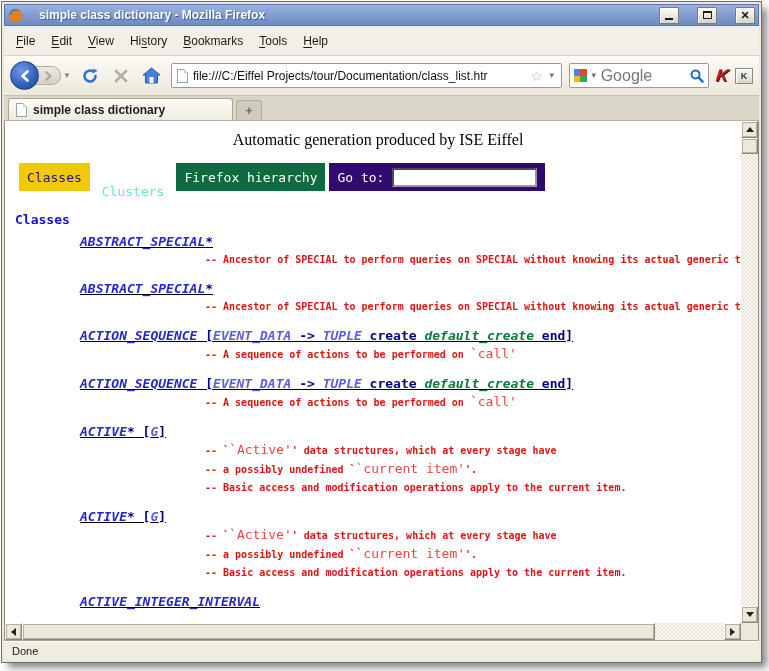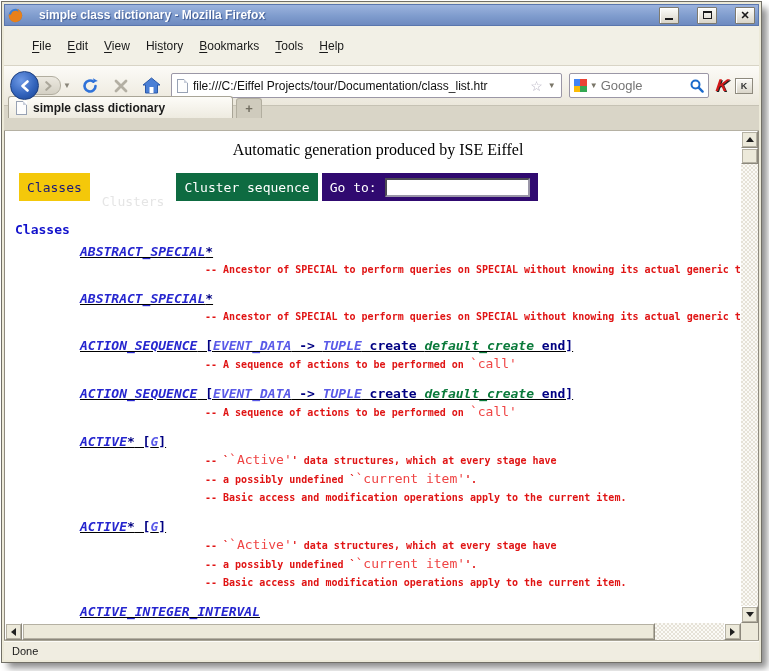--- a/index.html
+++ b/index.html
@@ -25,21 +25,21 @@
     background:linear-gradient(180deg,#fdfdfa,#d8d4c8);
     border:1px solid #7e7a6e; border-radius:1px;
     box-shadow:inset 1px 1px 0 #fff;
     display:flex; align-items:center; justify-content:center;
     font-size:11px; font-weight:bold; color:#1a1a1a; line-height:1;
   }
   .glyph-min{ width:8px; height:2px; background:#1a1a1a; margin-top:8px;}
   .glyph-max{ width:9px; height:8px; border:1px solid #1a1a1a; border-top-width:2px;}
 
   
-  .menubar{ height:40px; background:#f2f0e6; border-bottom:1px solid #d8d4c6; display:flex; align-items:center; padding-left:20px;}
+  .menubar{ height:30px; background:#f2f0e6; border-bottom:1px solid #d8d4c6; display:flex; align-items:center; padding-left:4px;}
   .menu-item{ font-size:12px; color:#1a1a1a; padding:3px 8px; }
   .menu-item u{ text-underline-offset:2px; }
 
   
   .navbar{ height:40px; background:linear-gradient(180deg,#fcfbf7,#ebe7db); border-bottom:1px solid #c6c2b4;
     display:flex; align-items:center; padding:0 6px; gap:7px;}
   .backfwd{ display:flex; align-items:center; }
   .btn-back{ width:29px; height:29px; border-radius:50%;
     background:radial-gradient(circle at 38% 32%, #6f9ae6 0%, #3465bd 55%, #16408f 100%);
     border:1px solid #1c3e7e; display:flex; align-items:center; justify-content:center; z-index:2;}
@@ -56,28 +56,28 @@
     border-left:4px solid #c9cfdb; border-top:4px solid #fff;}
   .url-input{ flex:1; border:none; outline:none; font-size:12px; color:#101010; font-family:"Liberation Sans",sans-serif; background:transparent; min-width:0;}
   .star-icon{ color:#b6b2c2; font-size:14px; line-height:1;}
   .dd-caret{ color:#7a7668; font-size:8px;}
 
   .searchbox{ width:140px; height:25px; background:#fff; border:1px solid #9b97a6; border-radius:2px;
     display:flex; align-items:center; padding:0 4px; gap:3px; flex:0 0 auto;}
   .glogo{ width:13px; height:13px; display:grid; grid-template-columns:1fr 1fr; grid-template-rows:1fr 1fr; flex:0 0 auto;}
   .glogo i:nth-child(1){background:#4285f4}.glogo i:nth-child(2){background:#ea4335}
   .glogo i:nth-child(3){background:#fbbc05}.glogo i:nth-child(4){background:#34a853}
-  .search-input{ flex:1; border:none; outline:none; font-size:13px; color:#9a9a9a; font-family:"Liberation Sans",sans-serif; min-width:0;}
+  .search-input{ flex:1; border:none; outline:none; font-size:16px; color:#9a9a9a; font-family:"Liberation Sans",sans-serif; min-width:0;}
   .kasp{ color:#d01818; font-weight:bold; font-size:17px; font-style:italic; transform:skewX(-8deg); text-shadow:1px 1px 0 #222;}
   .kbtn{ width:18px; height:16px; background:linear-gradient(180deg,#fbfaf6,#d9d5c9); border:1px solid #8e8a7e;
     box-shadow:inset 1px 1px 0 #fff; font-size:9px; font-weight:bold; color:#333;
     display:flex; align-items:center; justify-content:center;}
 
   
-  .tabstrip{ height:25px; background:#d9d5c7; border-bottom:1px solid #b5b1a3; display:flex; align-items:flex-end; padding:12px 4px; gap:3px;}
+  .tabstrip{ height:25px; background:#d9d5c7; border-bottom:1px solid #b5b1a3; display:flex; align-items:flex-end; padding:0 4px; gap:3px;}
   .tab-active{ width:225px; height:22px; background:linear-gradient(180deg,#fdfcf8,#eeebe0);
     border:1px solid #a9a597; border-bottom:none; border-radius:3px 3px 0 0;
     display:flex; align-items:center; gap:6px; padding:0 7px;}
   .tab-label{ font-size:12px; font-weight:bold; color:#1c1c1c; white-space:nowrap; overflow:hidden;}
   .tab-new{ width:26px; height:20px; background:#cfcbbd; border:1px solid #b2ae9f; border-bottom:none; border-radius:3px 3px 0 0;
     display:flex; align-items:center; justify-content:center; color:#716d60; font-size:13px; font-weight:bold;}
 
   
   .viewport{ flex:1; position:relative; background:#fff; border-left:1px solid #8f8b7f; border-right:1px solid #8f8b7f; overflow:hidden;}
   .doc{ position:absolute; left:0; top:0; right:17px; bottom:17px; overflow:hidden;
@@ -221,22 +221,22 @@
         <span>+</span>
       </span>
   </div>
 
   <div class="viewport">
     <div class="doc">
       <div class="doc-header">Automatic generation produced by ISE Eiffel</div>
       <div class="btn-row">
         <span style="display:flex;gap:4px">
             <span class="doc-btn" style="background: rgb(244, 200, 10); color: rgb(25, 25, 122);">Classes</span>
-            <span class="doc-btn" style="background: rgb(14, 107, 65); color: #e5e5e5; margin-top: 28px;">Clusters</span>
-            <span class="doc-btn" style="background: rgb(14, 107, 65); color: rgb(255, 255, 255);">Cluster sequence</span>
+            <span class="doc-btn" style="background: rgb(14, 107, 65); color: #5eead4; margin-top: 28px;">Clusters</span>
+            <span class="doc-btn" style="background: rgb(14, 107, 65); color: rgb(255, 255, 255);">Firefox hierarchy</span>
           </span>
         <span class="goto-box" id="goto-box" style="background: rgb(48, 10, 112);">
           <span>Go to:</span>
           <input class="goto-input" value="" style="">
         </span>
       </div>
       <div class="section-title">Classes</div>
       <div class="entries">
           <div class="entry">
             <div class="entry-name"><span class="seg-class">ABSTRACT_SPECIAL</span><span class="seg-kw">*</span></div>

